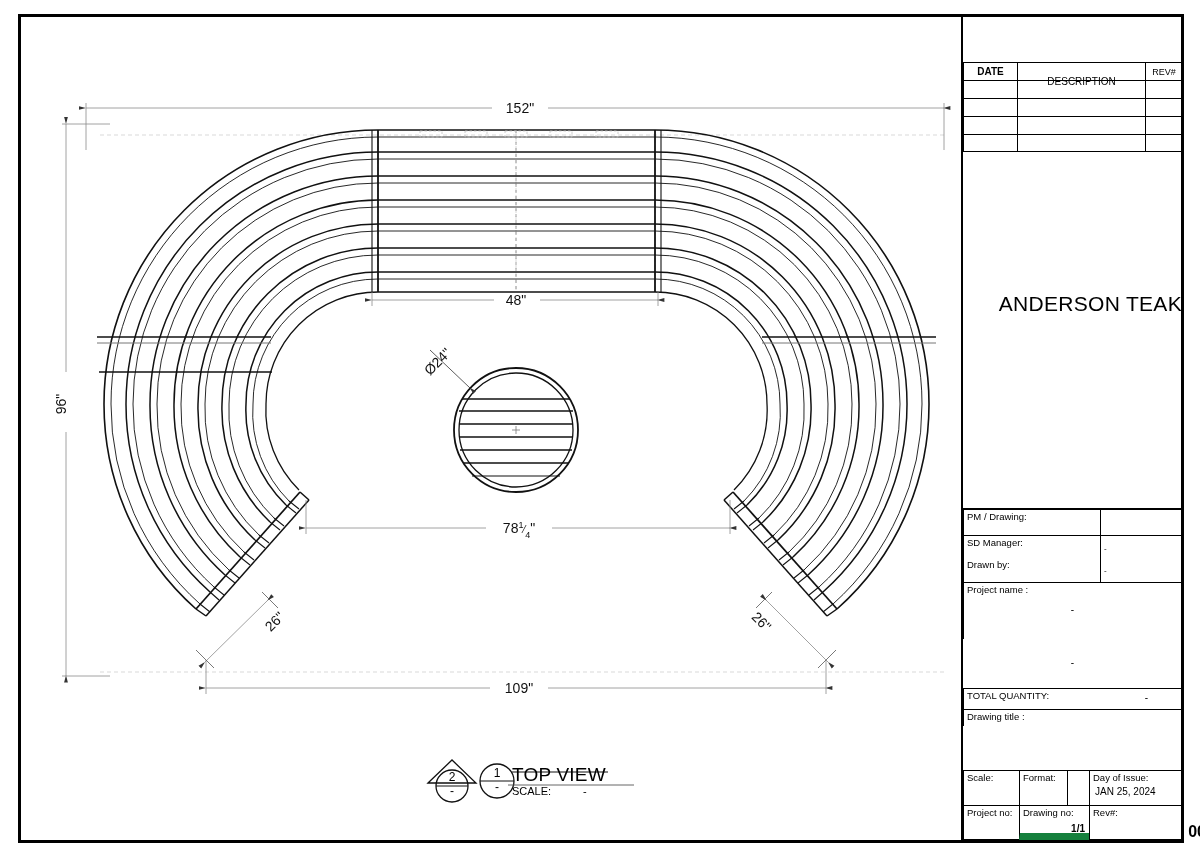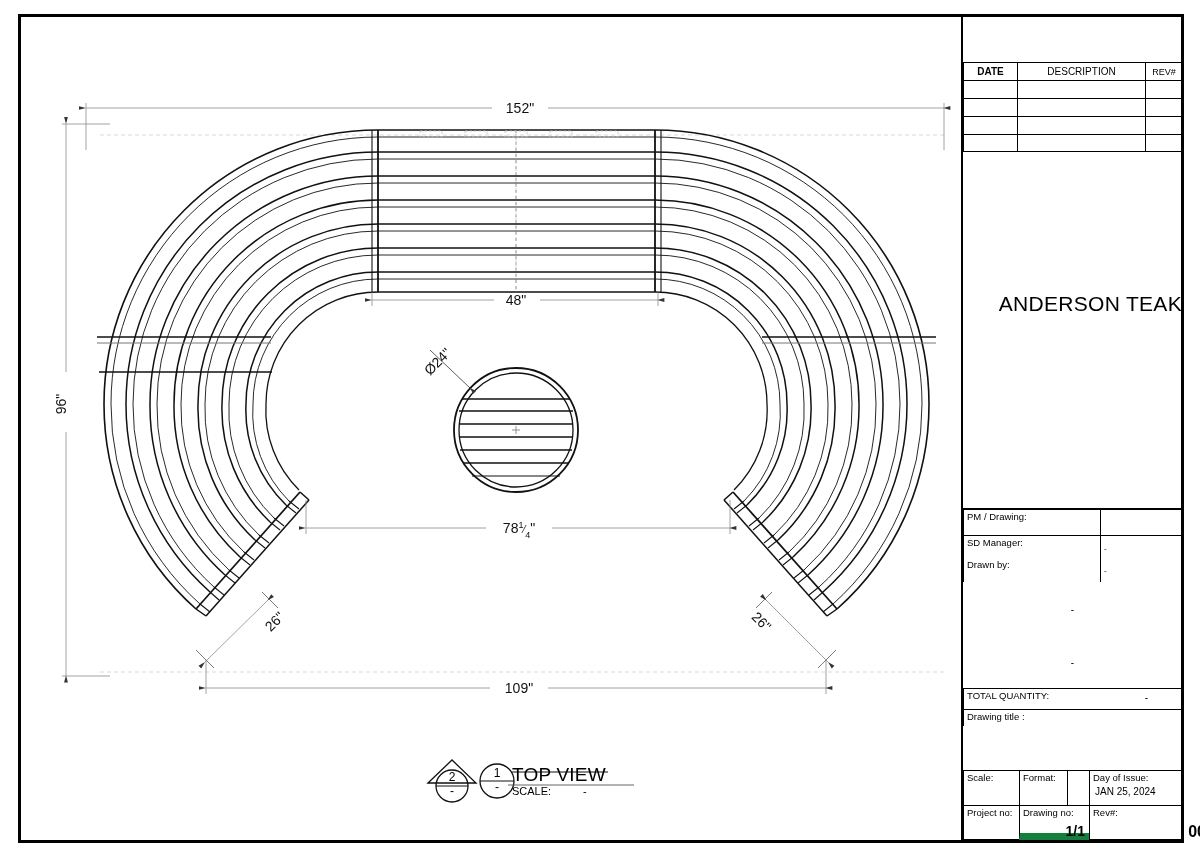--- a/index.html
+++ b/index.html
@@ -303,21 +303,21 @@
       <text class="bubble-num" x="497" y="791" text-anchor="middle" id="t-b1s">-</text>
       <text class="tvlabel" x="512" y="781" id="t-tv">TOP VIEW</text>
       <text class="scalelabel" x="512" y="795" id="t-sc">SCALE:</text>
       <text class="scalelabel" x="583" y="795" id="t-scv">-</text>
     </g>
   </svg>
 
   <div class="tb" style="left:963px;top:42px;width:219px;height:110px;">
     <div style="position:absolute;left:0;top:20px;width:219px;height:90px;border-right:1px solid #000;border-bottom:1px solid #000;box-sizing:border-box;">
       <div class="tb-cell ctr" style="left:0;top:0;width:54px;height:18px;font-size:10px;padding-top:3px;font-weight:bold;">DATE</div>
-      <div class="tb-cell ctr" style="left:54px;top:0;width:128px;height:18px;font-size:10px;padding-top:3px;">DESCRIPTION</div>
+      <div class="tb-cell ctr" style="left:54px;top:0;width:128px;height:18px;font-size:10px;padding-top:13px;">DESCRIPTION</div>
       <div class="tb-cell ctr" style="left:182px;top:0;width:37px;height:18px;font-size:9px;padding-top:4px;">REV#</div>
 
       <div class="tb-cell" style="left:0;top:18px;width:54px;height:18px;"></div>
       <div class="tb-cell" style="left:54px;top:18px;width:128px;height:18px;"></div>
       <div class="tb-cell" style="left:182px;top:18px;width:37px;height:18px;"></div>
 
       <div class="tb-cell" style="left:0;top:36px;width:54px;height:18px;"></div>
       <div class="tb-cell" style="left:54px;top:36px;width:128px;height:18px;"></div>
       <div class="tb-cell" style="left:182px;top:36px;width:37px;height:18px;"></div>
 
@@ -340,35 +340,36 @@
   <div class="tb" style="left:963px;top:509px;width:219px;height:331px;">
 
     <div class="tb-cell tb-label" style="left:0;top:0;width:137px;height:26px;">PM / Drawing:</div>
     <div class="tb-cell" style="left:137px;top:0;width:82px;height:26px;border-right:1px solid #000;"></div>
 
     <div class="tb-cell tb-label" style="left:0;top:26px;width:137px;height:23px;">SD Manager:</div>
     <div class="tb-cell tb-label" style="left:0;top:49px;width:137px;height:24px;border-top:none;">Drawn by:</div>
     <div class="tb-cell" style="left:137px;top:26px;width:82px;height:23px;border-right:1px solid #000;font-size:8px;padding-top:8px;">-</div>
     <div class="tb-cell" style="left:137px;top:49px;width:82px;height:24px;border-right:1px solid #000;border-top:none;font-size:8px;padding-top:8px;">-</div>
 
+    <div class="tb-cell tb-label" style="left:0;top:73px;width:219px;height:57px;border-right:1px solid #000;">Project name :</div>
     <div style="position:absolute;left:0;top:95px;width:219px;text-align:center;font-size:10px;">-</div>
 
     <div style="position:absolute;left:0;top:148px;width:219px;text-align:center;font-size:10px;">-</div>
 
     <div class="tb-cell tb-label" style="left:0;top:179px;width:219px;height:21px;border-right:1px solid #000;">TOTAL QUANTITY:</div>
     <div style="position:absolute;left:0;top:183px;width:185px;text-align:right;font-size:10px;">-</div>
 
     <div class="tb-cell tb-label" style="left:0;top:200px;width:219px;height:17px;border-right:1px solid #000;">Drawing title :</div>
 
     <div class="tb-cell tb-label" style="left:0;top:261px;width:56px;height:35px;">Scale:</div>
     <div class="tb-cell tb-label" style="left:56px;top:261px;width:48px;height:35px;">Format:</div>
     <div class="tb-cell" style="left:104px;top:261px;width:22px;height:35px;"></div>
     <div class="tb-cell tb-label" style="left:126px;top:261px;width:93px;height:35px;border-right:1px solid #000;">Day of Issue:</div>
     <div style="position:absolute;left:132px;top:277px;width:85px;font-size:10px;">JAN 25, 2024</div>
 
     <div class="tb-cell tb-label" style="left:0;top:296px;width:56px;height:35px;border-bottom:1px solid #000;">Project no:</div>
     <div class="tb-cell tb-label" style="left:56px;top:296px;width:70px;height:35px;border-bottom:7px solid #15803d;">Drawing no:</div>
-    <div style="position:absolute;left:56px;top:314px;width:66px;text-align:right;font-size:14px;font-weight:bold;">1/1</div>
+    <div style="position:absolute;left:56px;top:314px;width:66px;text-align:right;font-size:10px;font-weight:bold;">1/1</div>
     <div class="tb-cell tb-label" style="left:126px;top:296px;width:93px;height:35px;border-right:1px solid #000;border-bottom:1px solid #000;">Rev#:</div>
     <div style="position:absolute;left:126px;top:314px;width:87px;text-align:right;font-size:16px;font-weight:bold;padding-left:30px;">00</div>
   </div>
 
 </div>
 
 </body></html>

